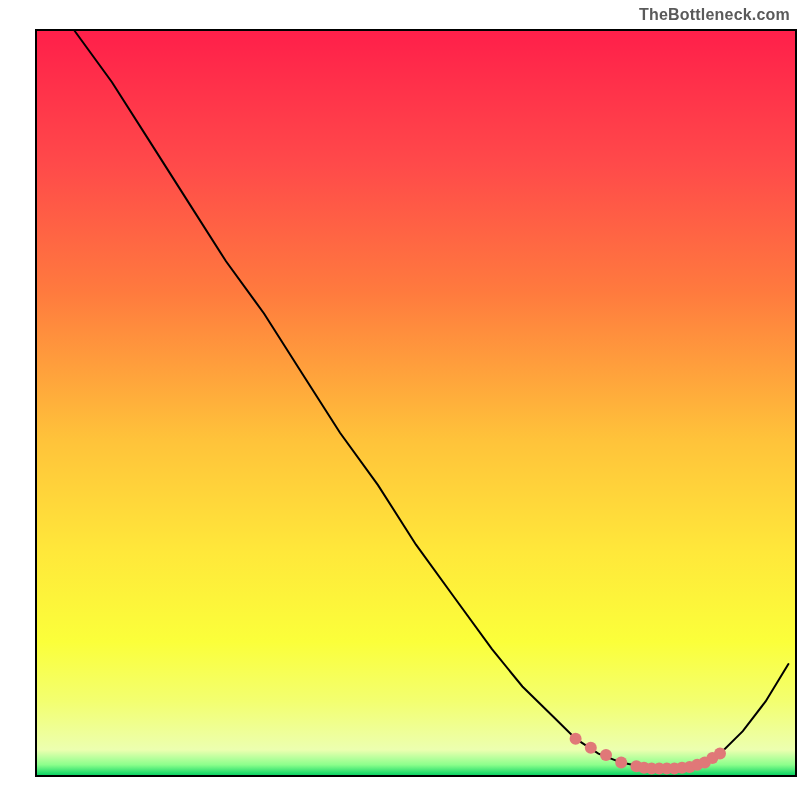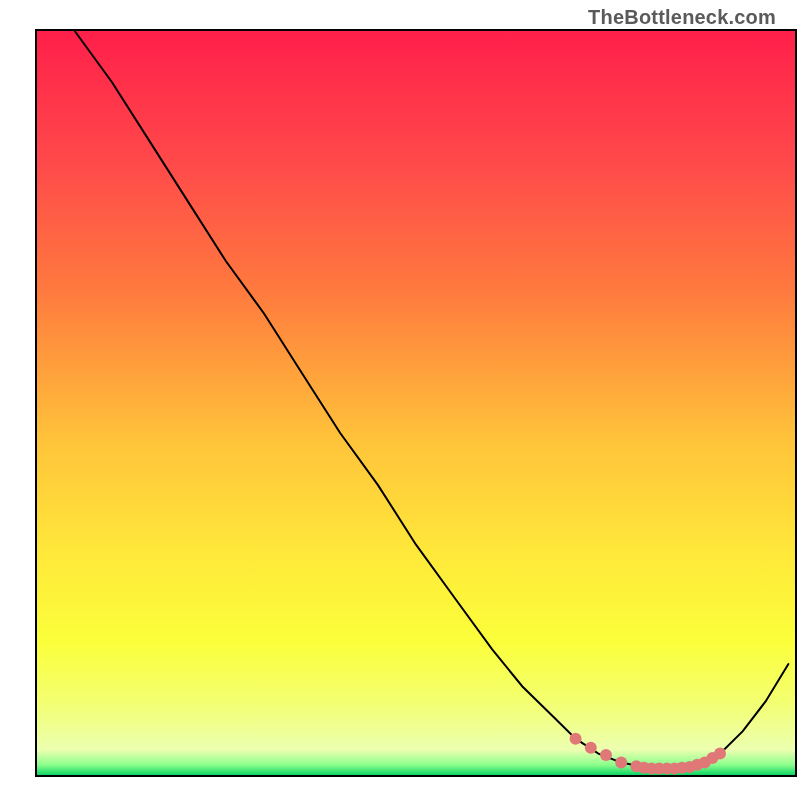--- a/index.html
+++ b/index.html
@@ -12,22 +12,22 @@
     background: #ffffff;
   }
   .chart-container {
     position: relative;
     width: 800px;
     height: 800px;
   }
   .watermark {
     position: absolute;
     top: 6px;
-    right: 24px;
-    font-size: 20px;
+    right: 10px;
+    font-size: 16px;
     font-weight: 600;
     color: #5a5a5a;
     letter-spacing: 0.2px;
     z-index: 10;
   }
   svg {
     display: block;
   }
 </style>
 </head>

